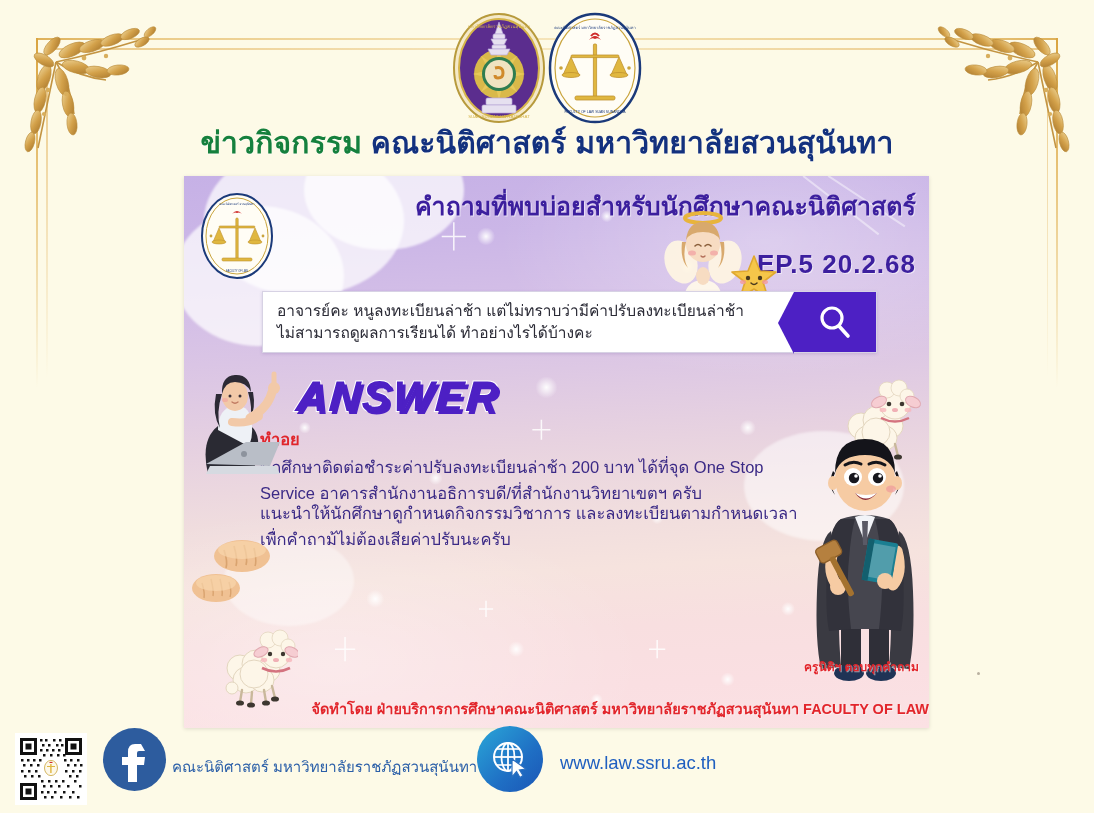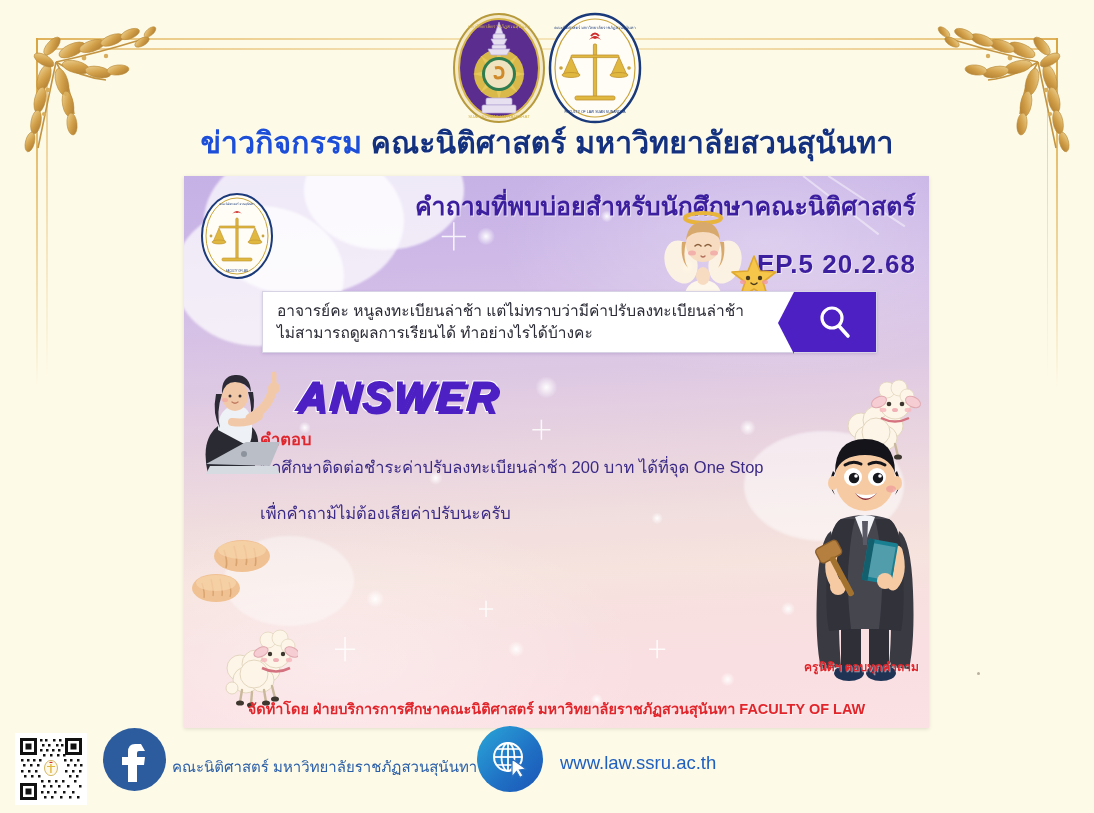--- a/index.html
+++ b/index.html
@@ -36,21 +36,21 @@
            display:flex; justify-content:center; align-items:flex-start; gap:0px; }
   .seal { width:96px; height:112px; }
 
   
   .main-title {
     position:absolute; top:124px; left:0; width:100%;
     text-align:center; font-size:30px; font-weight:bold;
     letter-spacing:.2px; line-height:1.25;
     text-shadow:0 1px 0 rgba(255,255,255,.7);
   }
-  .mt-red  { color:#1d4ed8; }
+  .mt-red  { color:#15803d; }
   .mt-blue { color:#13317e; }
 
   
   .poster {
     position:absolute; left:184px; top:176px; width:745px; height:552px;
     overflow:hidden;
     background:
       radial-gradient(ellipse 55% 38% at 78% 12%, rgba(255,255,255,.30), rgba(255,255,255,0) 65%),
       radial-gradient(ellipse 60% 40% at 20% 88%, rgba(255,255,255,.35), rgba(255,255,255,0) 70%),
       linear-gradient(177deg,
@@ -136,21 +136,21 @@
   .lawyer { position:absolute; right:4px; top:245px; width:120px; height:265px; }
   .bread  { position:absolute; left:6px;  top:352px; width:86px;  height:86px; }
   .lamb-b { position:absolute; left:22px; top:450px; width:92px;  height:86px; }
 
   
   .kru-line {
     position:absolute; right:10px; bottom:52px; color:#e2252b;
     font-size:12px; font-weight:bold; text-shadow:1px 1px 0 rgba(255,255,255,.5);
   }
   .credit-line {
-    position:absolute; left:0; bottom:8px; width:100%; text-align:center;
+    position:absolute; left:0; bottom:8px; width:100%; text-align:right;
     color:#e2252b; font-size:14.5px; font-weight:bold;
     text-shadow:1px 1px 0 rgba(255,255,255,.45);
   }
 
   
   .bottom { position:absolute; left:0; bottom:0; width:100%; height:85px; }
   .qr { position:absolute; left:15px; top:5px; width:72px; height:72px; background:#fff; padding:2px; }
   .fb-circle {
     position:absolute; left:103px; top:0px; width:63px; height:63px; border-radius:50%;
     background:#2d5c9e; display:flex; align-items:center; justify-content:center;
@@ -432,25 +432,27 @@
       <svg width="38" height="38" viewBox="0 0 38 38">
         <circle cx="16" cy="15" r="10" fill="none" stroke="#ffffff" stroke-width="3.2"></circle>
         <line x1="23" y1="23" x2="32" y2="33" stroke="#ffffff" stroke-width="3.6" stroke-linecap="round"></line>
       </svg>
     </div>
   </div>
 
   <div class="answer-word">ANSWER</div>
 
   <div class="blk blk-answer">
-    <div class="blk-head">คำตอบ</div>
+    <div class="blk-head">ทำอย</div>
     <div class="blk-body">นักศึกษาติดต่อชำระค่าปรับลงทะเบียนล่าช้า 200 บาท ได้ที่จุด One Stop</div>
+    <div class="blk-body">Service อาคารสำนักงานอธิการบดี/ที่สำนักงานวิทยาเขตฯ ครับ</div>
   </div>
 
   <div class="blk blk-advice">
+    <div class="blk-body">แนะนำให้นักศึกษาดูกำหนดกิจกรรมวิชาการ และลงทะเบียนตามกำหนดเวลา</div>
     <div class="blk-body">เพื่กคำถาม้ไม่ต้องเสียค่าปรับนะครับ</div>
   </div>
 
   <div class="girl">
     <svg viewBox="0 0 108 130" width="108" height="130">
       <path d="M20,118 q-8,-34 10,-48 q12,-9 26,-4 q16,6 14,26 q-2,18 -6,26 Z" fill="#2a2a33"></path>
       <path d="M30,74 q0,-22 16,-24 q16,-2 18,18 q1,16 -4,22 Z" fill="#eef1f6"></path>
       <ellipse cx="47" cy="40" rx="13" ry="15" fill="#f2c9a8"></ellipse>
       <path d="M34,38 q-1,-18 13,-19 q15,-1 16,17 q-5,-10 -16,-10 q-10,0 -13,12" fill="#2c2a35"></path>
       <path d="M34,38 q-6,18 -2,34 q-8,-14 -4,-34" fill="#2c2a35"></path>

